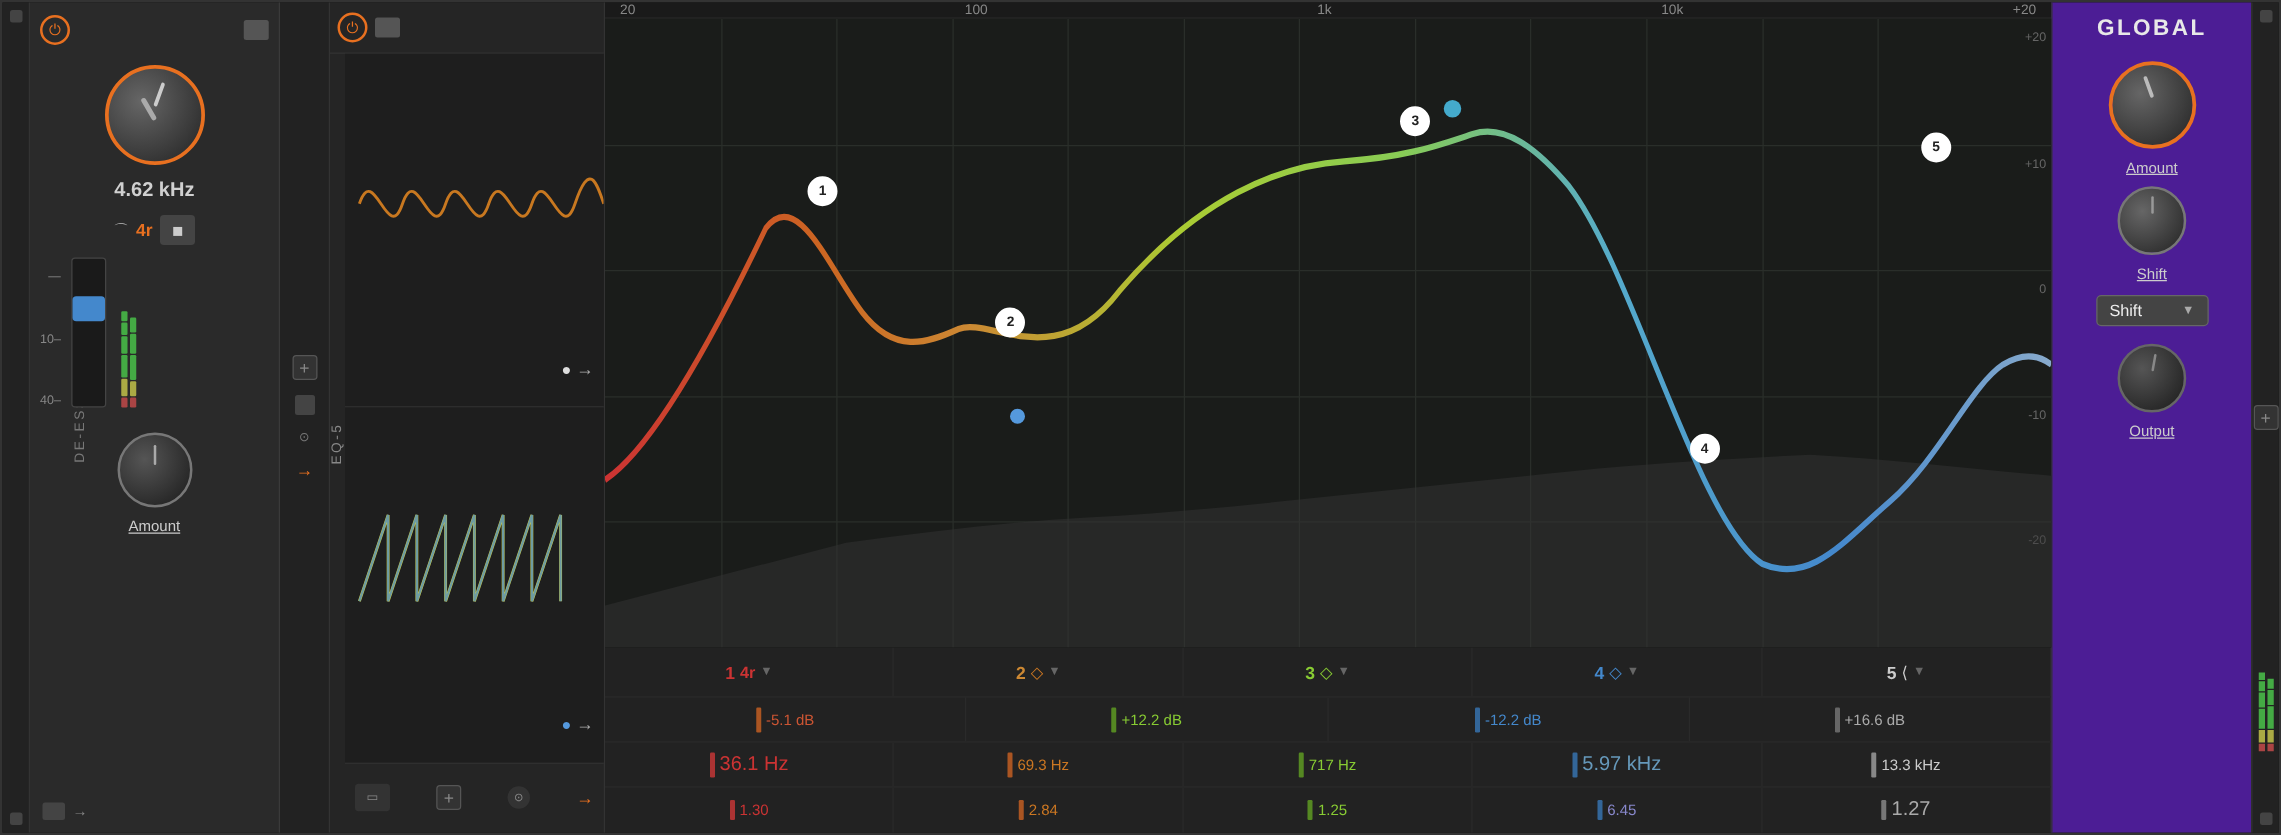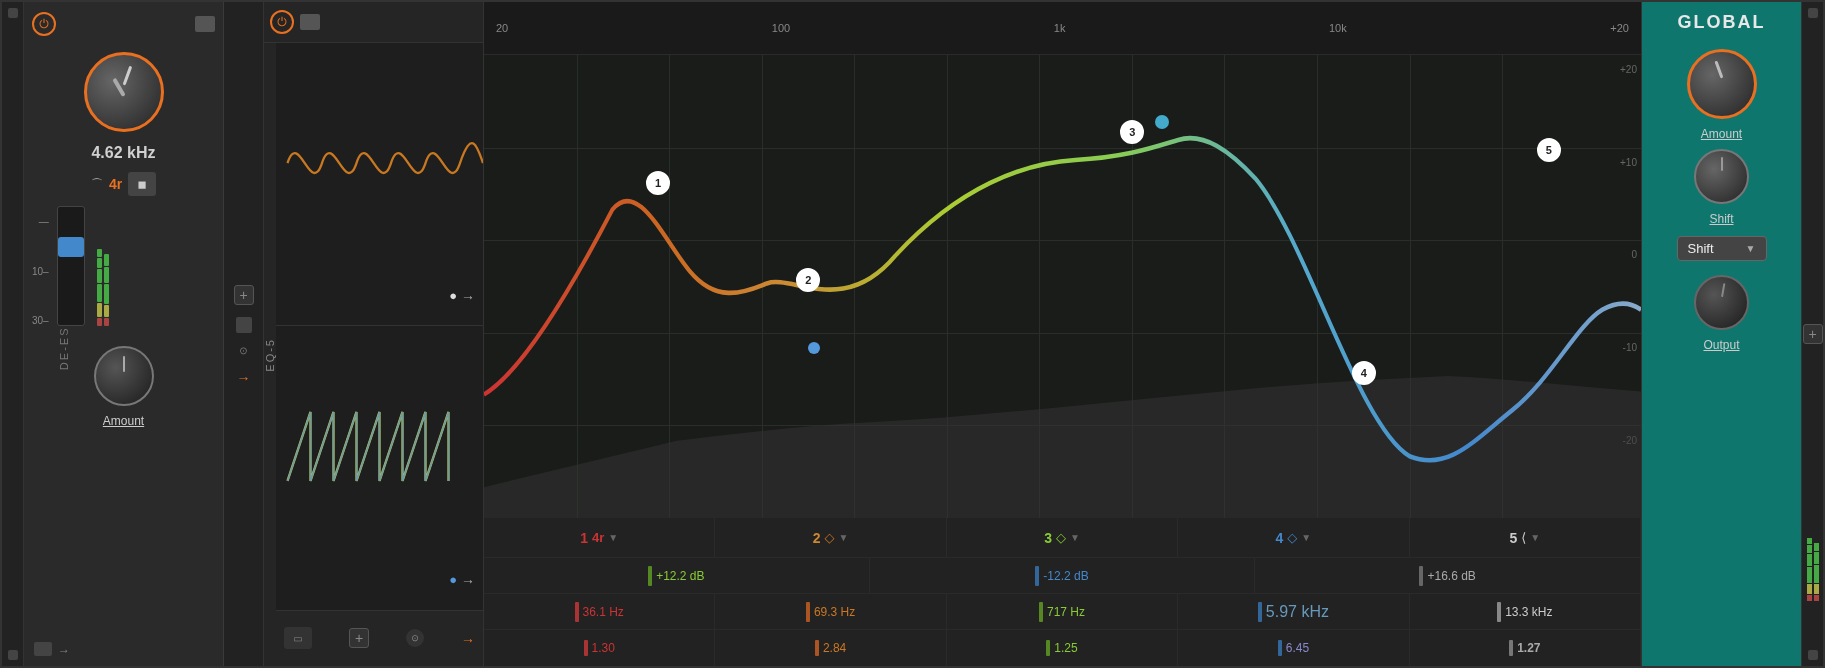--- a/index.html
+++ b/index.html
@@ -271,21 +271,21 @@
       align-items: center;
       justify-content: center;
       border-right: 1px solid #2a2a2a;
       font-size: 12px;
       gap: 4px;
     }
 
     
     .global-panel {
       width: 160px;
-      background: #0f766e;
+      background: #4c1d95;
       display: flex;
       flex-direction: column;
       align-items: center;
       padding: 10px 8px;
       border-left: 1px solid #333;
     }
     .global-title {
       color: #e8e8e8;
       font-size: 18px;
       font-weight: bold;
@@ -456,21 +456,21 @@
       <span style="color:#e87020;font-size:14px;font-weight:bold;">4r</span>
       <div class="monitor-btn">
         <span style="color:#ccc;font-size:11px;">◼</span>
       </div>
     </div>
 
     <div class="threshold-section">
       <div style="display:flex;flex-direction:column;justify-content:space-between;height:110px;color:#888;font-size:10px;text-align:right;padding-right:2px;">
         <span>—</span>
         <span>10–</span>
-        <span>30–</span>
+        <span>40–</span>
       </div>
       <div class="fader-track">
         <div class="fader-handle"></div>
       </div>
       <div style="display:flex;flex-direction:column;justify-content:flex-end;height:110px;margin-left:6px;">
         <div style="display:flex;gap:2px;height:80px;align-items:flex-end;">
           <div style="display:flex;flex-direction:column;gap:1px;justify-content:flex-end;height:100%;">
             <div style="width:5px;height:8px;background:#4a4;border-radius:1px;"></div>
             <div style="width:5px;height:10px;background:#4a4;border-radius:1px;"></div>
             <div style="width:5px;height:14px;background:#4a4;border-radius:1px;"></div>
@@ -546,21 +546,21 @@
             <span style="color:#888;font-size:9px;">⊙</span>
           </div>
           <span style="color:#e87020;font-size:14px;cursor:pointer;">→</span>
         </div>
       </div>
     </div>
   </div>
 
   <div class="eq-display">
 
-    <div style="display:flex;justify-content:space-between;padding:20px 12px;color:#888;font-size:11px;background:#1a1a1a;border-bottom:1px solid #2a2a2a;">
+    <div style="display:flex;justify-content:space-between;padding:0 12px;color:#888;font-size:11px;background:#1a1a1a;border-bottom:1px solid #2a2a2a;">
       <span>20</span>
       <span>100</span>
       <span>1k</span>
       <span>10k</span>
       <span>+20</span>
     </div>
 
     <div class="eq-graph">
 
       <div class="grid-line-v" style="left:8%;"></div>
@@ -642,37 +642,41 @@
         </div>
         <div class="band-cell">
           <span class="band-num band-5">5</span>
           <span style="color:#cccccc;font-size:13px;">⟨</span>
           <span style="color:#666;font-size:10px;">▼</span>
         </div>
       </div>
 
       <div class="db-row">
         <div class="db-cell">
+          <div class="mini-meter" style="background:#aa5522;"></div>
+          <span style="color:#cc5533;font-size:12px;">-5.1 dB</span>
+        </div>
+        <div class="db-cell">
           <div class="mini-meter" style="background:#558822;"></div>
           <span style="color:#88cc33;font-size:12px;">+12.2 dB</span>
         </div>
         <div class="db-cell">
           <div class="mini-meter" style="background:#336699;"></div>
           <span style="color:#4488cc;font-size:12px;">-12.2 dB</span>
         </div>
         <div class="db-cell">
           <div class="mini-meter" style="background:#666;"></div>
           <span style="color:#aaaaaa;font-size:12px;">+16.6 dB</span>
         </div>
       </div>
 
       <div class="freq-row">
         <div class="freq-cell">
           <div class="mini-meter" style="background:#aa3333;"></div>
-          <span style="color:#cc3333;font-size:12px;">36.1 Hz</span>
+          <span style="color:#cc3333;font-size:16px;">36.1 Hz</span>
         </div>
         <div class="freq-cell">
           <div class="mini-meter" style="background:#aa5522;"></div>
           <span style="color:#cc7722;font-size:12px;">69.3 Hz</span>
         </div>
         <div class="freq-cell">
           <div class="mini-meter" style="background:#558822;"></div>
           <span style="color:#88cc33;font-size:12px;">717 Hz</span>
         </div>
         <div class="freq-cell">
@@ -697,21 +701,21 @@
         <div class="q-cell">
           <div class="mini-meter" style="background:#558822;height:16px;"></div>
           <span style="color:#88cc33;font-size:12px;">1.25</span>
         </div>
         <div class="q-cell">
           <div class="mini-meter" style="background:#336699;height:16px;"></div>
           <span style="color:#8888cc;font-size:12px;">6.45</span>
         </div>
         <div class="q-cell">
           <div class="mini-meter" style="background:#777;height:16px;"></div>
-          <span style="color:#aaa;font-size:12px;font-weight:bold;">1.27</span>
+          <span style="color:#aaa;font-size:16px;">1.27</span>
         </div>
       </div>
     </div>
   </div>
 
   <div class="global-panel">
     <div class="global-title">GLOBAL</div>
 
     <div class="knob-orange"></div>
     <div class="knob-label">Amount</div>

